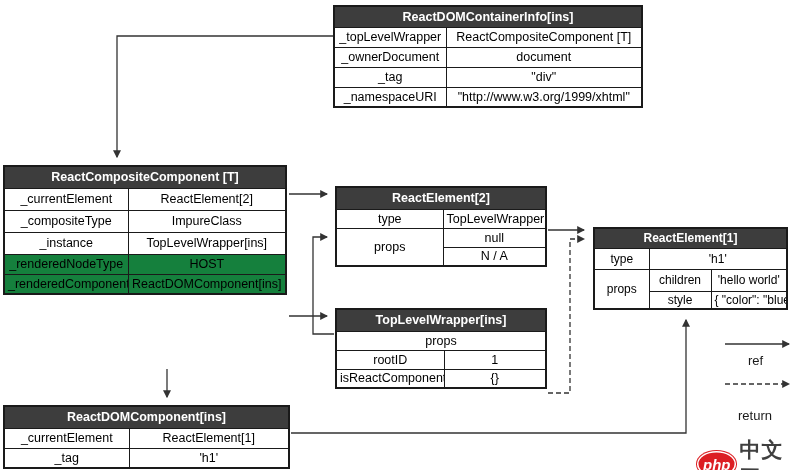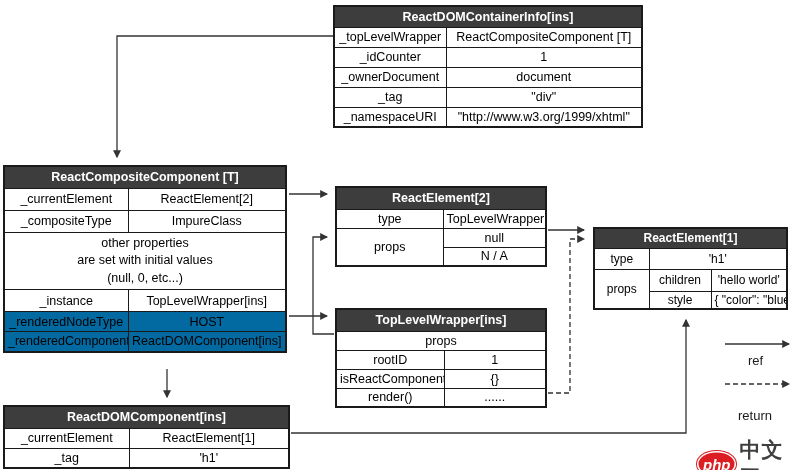--- a/index.html
+++ b/index.html
@@ -12,21 +12,21 @@
     background:#fff;font-size:12.5px;text-align:center;
     border:2px solid #1a1a1a;
   }
   table.tbl td{
     border:1px solid #1a1a1a;padding:0 3px;overflow:hidden;white-space:nowrap;
     vertical-align:middle;
   }
   table.tbl tr.hdr td{
     background:#3d3d3d;color:#ffffff;font-weight:bold;border:1px solid #1a1a1a;margin-top:34px;
   }
-  table.tbl tr.hl td{background:#0369a1;}
+  table.tbl tr.hl td{background:#15803d;}
   table.tbl td.note{white-space:normal;line-height:17.5px;padding:2px 4px;}
   #t-container{left:333px;top:5px;width:310px;}
   #t-composite{left:3px;top:165px;width:284px;}
   #t-element2{left:335px;top:186px;width:212px;font-size:12.5px;}
   #t-wrapper{left:335px;top:308px;width:212px;}
   #t-element1{left:593px;top:227px;width:195px;font-size:12px;}
   #t-dom{left:3px;top:405px;width:287px;}
   svg.overlay{position:absolute;left:0;top:0;pointer-events:none;}
   .ln{fill:none;stroke:#333333;stroke-width:1.3;}
   .dash{stroke-dasharray:5,3;}
@@ -52,24 +52,20 @@
       </colgroup>
     <tbody>
         <tr class="hdr" style="height:21px">
           <td colspan="2">ReactDOMContainerInfo[ins]</td>
         </tr>
     <tr style="height:20px">
       <td>_topLevelWrapper</td>
       <td>ReactCompositeComponent [T]</td>
         </tr>
     <tr style="height:20px">
-      <td>_idCounter</td>
-      <td>1</td>
-        </tr>
-    <tr style="height:20px">
       <td>_ownerDocument</td>
       <td>document</td>
         </tr>
     <tr style="height:20px">
       <td>_tag</td>
       <td>"div"</td>
         </tr>
     <tr style="height:20px">
       <td>_namespaceURI</td>
       <td>"http://www.w3.org/1999/xhtml"</td>
@@ -86,27 +82,20 @@
         <tr class="hdr" style="height:22px">
           <td colspan="2">ReactCompositeComponent [T]</td>
         </tr>
     <tr style="height:22px">
       <td>_currentElement</td>
       <td>ReactElement[2]</td>
         </tr>
     <tr style="height:22px">
       <td>_compositeType</td>
       <td>ImpureClass</td>
-        </tr>
-    <tr style="height:53px">
-      <td colspan="2" class="note">
-        <div>other properties</div>
-        <div>are set with initial values</div>
-        <div>(null, 0, etc...)</div>
-      </td>
         </tr>
     <tr style="height:22px">
       <td>_instance</td>
       <td>TopLevelWrapper[ins]</td>
         </tr>
     <tr class="hl" style="height:20px">
       <td>_renderedNodeType</td>
       <td>HOST</td>
         </tr>
     <tr class="hl" style="height:20px">
@@ -151,24 +140,20 @@
     <tr style="height:19px">
       <td colspan="2">props</td>
         </tr>
     <tr style="height:19px">
       <td>rootID</td>
       <td>1</td>
         </tr>
     <tr style="height:19px">
       <td>isReactComponent</td>
       <td>{}</td>
-        </tr>
-    <tr style="height:19px">
-      <td>render()</td>
-      <td>......</td>
         </tr>
   </tbody>
     </table>
 
   <table class="tbl" id="t-element1">
     <colgroup>
         <col style="width:55px">
         <col style="width:62px">
         <col>
       </colgroup>

